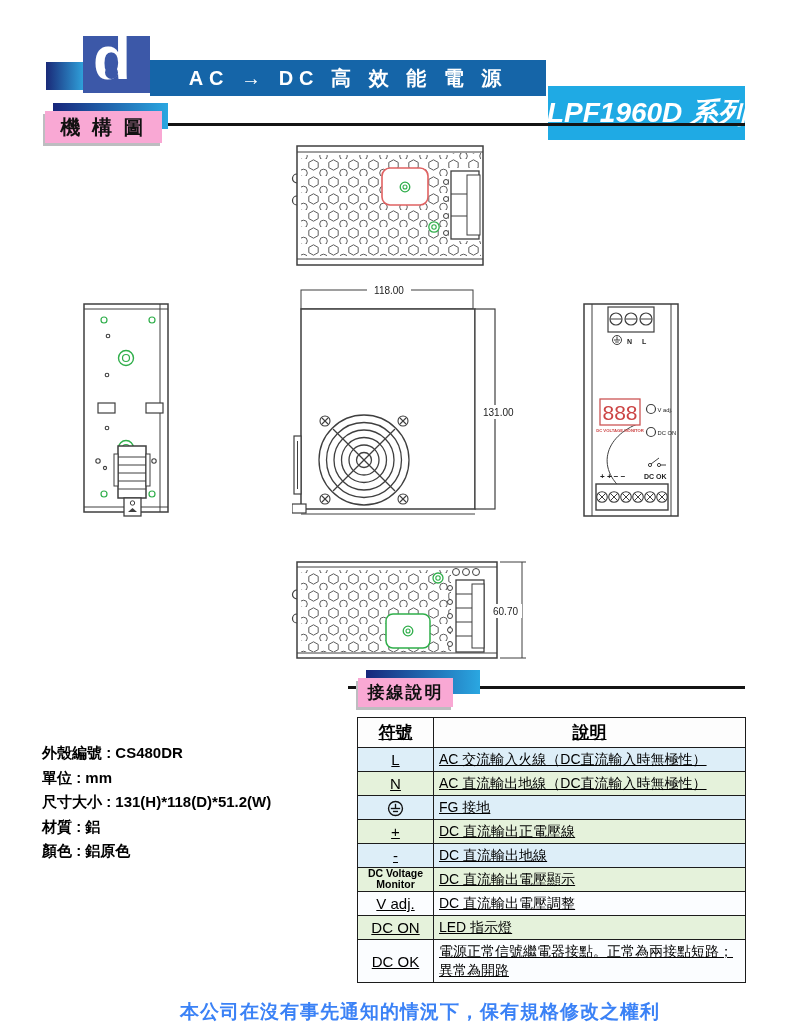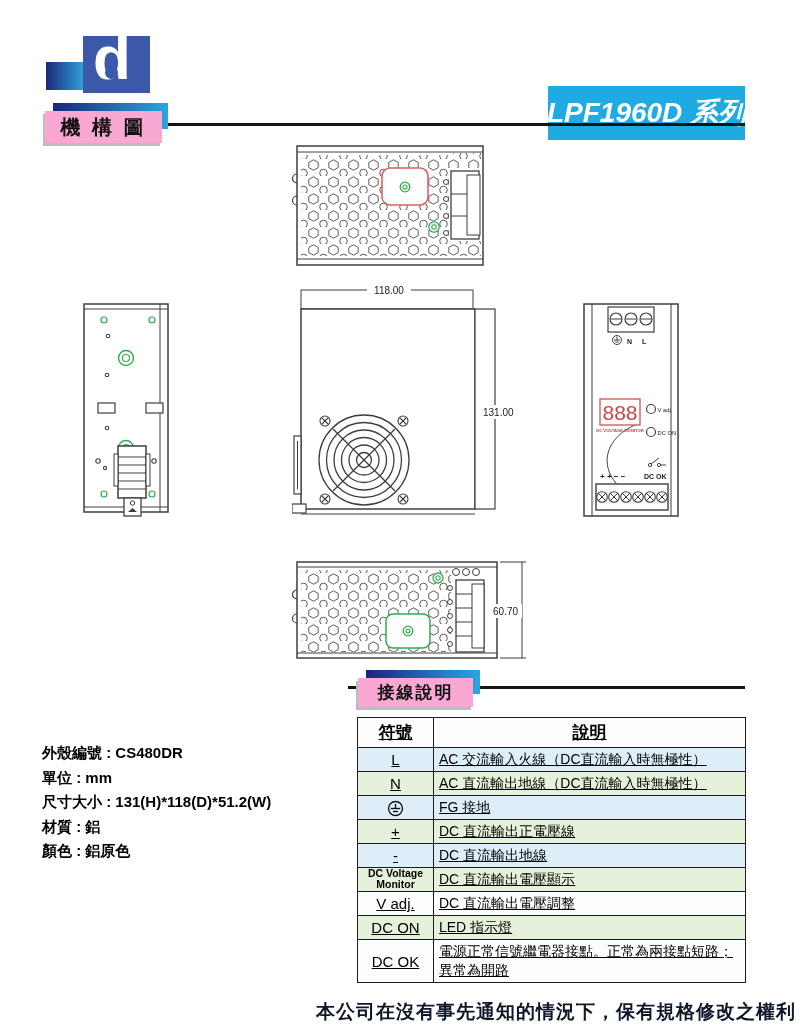--- a/index.html
+++ b/index.html
@@ -37,31 +37,34 @@
   .td-sym { text-align:center; font-size:15px; height:24px; padding:0 2px; }
   .td-desc { font-size:14px; padding:1px 5px; white-space:nowrap; }
   .row-blue  { background:#ddeef8; }
   .row-green { background:#e5f2db; }
   .row-white { background:#fbfdff; }
   .sym-small { font-weight:bold; font-size:10.5px; line-height:11px; display:inline-block; }
   .td-wrap { white-space:normal; line-height:19px; padding-top:2px; padding-bottom:2px; }
   .ground-icon-cell svg { vertical-align:middle; }
 
   
-  .footer-notice { left:0; top:999px; width:796px; text-align:right; color:#0f172a; font-size:19px; font-weight:600; letter-spacing:1px;padding-left:44px; }
+  .footer-notice { left:0; top:999px; width:796px; text-align:center; color:#3b82f6; font-size:19px; font-weight:600; letter-spacing:1px;padding-left:44px; }
 </style>
 </head>
 <body>
 
 <div class="page">
 
   <div class="abs grad-bar"></div>
   <div class="abs logo-square">
     <span class="logo-d">d</span>
     <span class="logo-dot"></span>
+  </div>
+  <div class="abs main-bar">
+    <span>AC → DC 高 效 能 電 源</span>
   </div>
   <div class="abs series-box">
     <span>LPF1960D 系列</span>
   </div>
 
   <div class="abs hline" style="left:160px;top:123px;width:585px;"></div>
   <div class="abs blue-tab" style="left:53px;top:103px;width:115px;height:26px;"></div>
   <div class="abs gray-label" style="left:45px;top:111px;width:117px;height:32px;">
     <span style="font-size:20px;letter-spacing:3px;">機 構 圖</span>
   </div>
@@ -265,21 +268,21 @@
     <circle cx="150" cy="22" r="2.2" fill="none" stroke="#2fae4a" stroke-width="1.1"></circle>
     <line x1="212" y1="6" x2="238" y2="6" stroke="#3f3f3f" stroke-width="1"></line>
     <line x1="212" y1="102" x2="238" y2="102" stroke="#3f3f3f" stroke-width="1"></line>
     <line x1="234" y1="6" x2="234" y2="102" stroke="#3f3f3f" stroke-width="1"></line>
     <rect x="202" y="48" width="32" height="14" fill="#fff"></rect>
     <text x="205" y="59" font-size="10" fill="#222">60.70</text>
   </svg>
 
   <div class="abs hline" style="left:348px;top:686px;width:397px;z-index:0;"></div>
   <div class="abs blue-tab" style="left:366px;top:670px;width:114px;height:24px;z-index:1;"></div>
-  <div class="abs gray-label" style="left:358px;top:678px;width:115px;height:29px;z-index:2;">
+  <div class="abs gray-label" style="left:358px;top:678px;width:95px;height:29px;z-index:2;">
     <span style="font-size:17px;letter-spacing:2px;">接線說明</span>
   </div>
 
   <div class="abs specs">
     <div>外殼編號 : CS480DR</div>
     <div>單位 : mm</div>
     <div>尺寸大小 : 131(H)*118(D)*51.2(W)</div>
     <div>材質 : 鋁</div>
     <div>顏色 : 鋁原色</div>
   </div>

